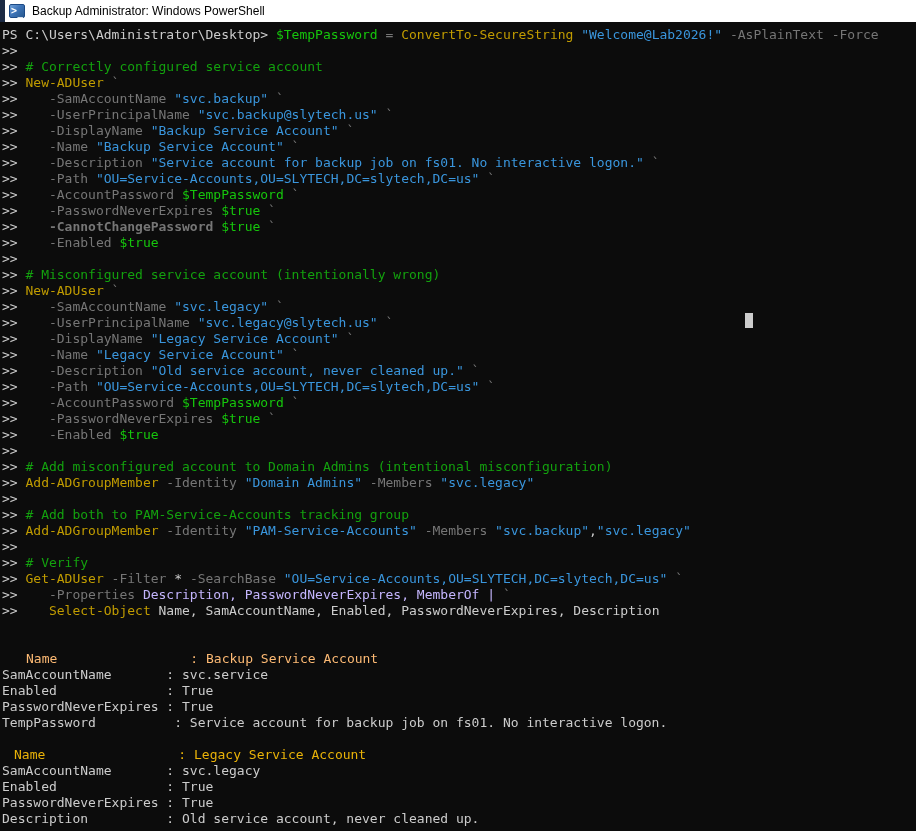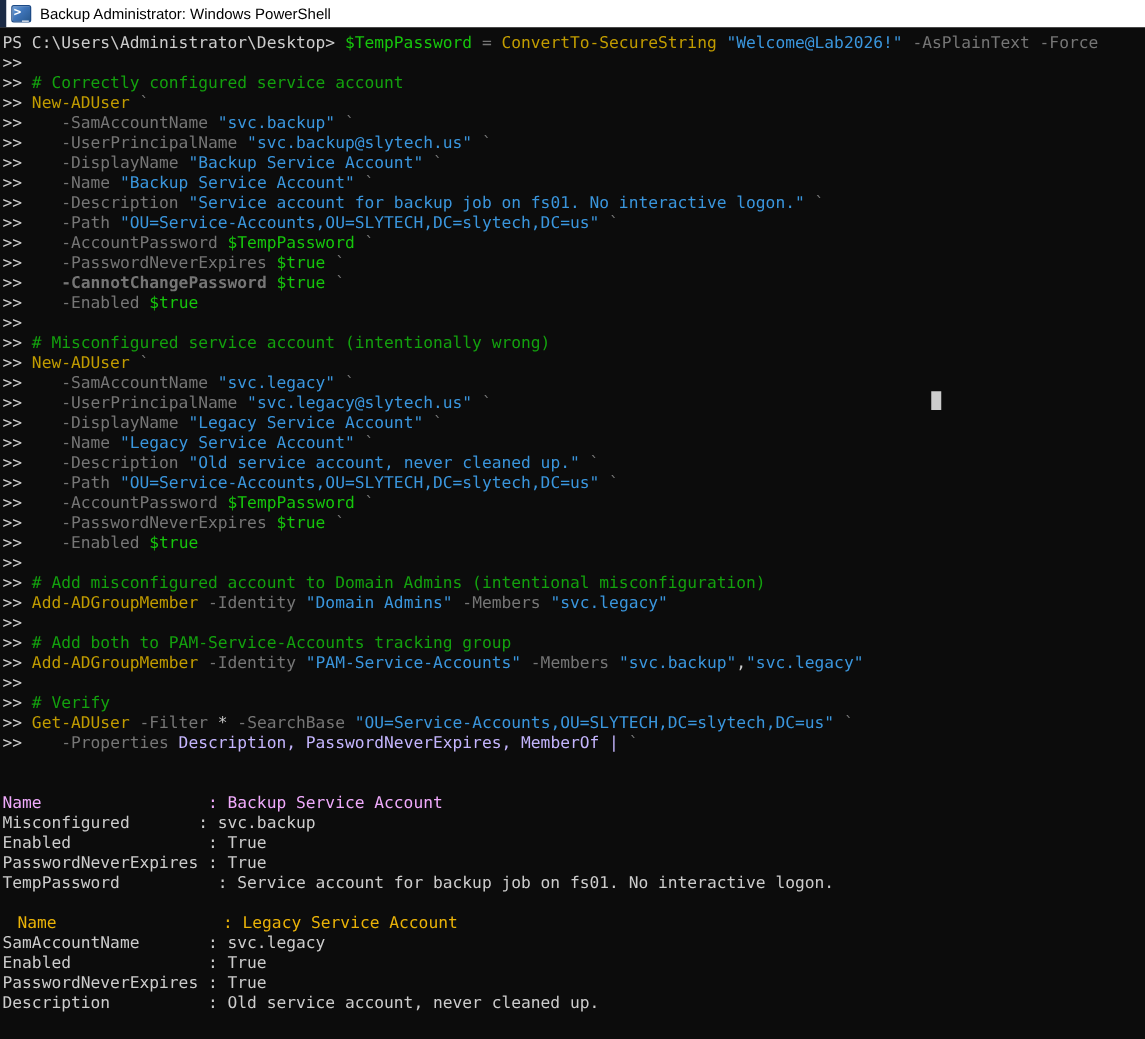--- a/index.html
+++ b/index.html
@@ -64,24 +64,25 @@
         <div class="tline"><span style="color: rgb(204, 204, 204);">&gt;&gt;</span></div>
         <div class="tline"><span style="color: rgb(204, 204, 204);">&gt;&gt; </span><span style="color: rgb(19, 161, 14);"># Add misconfigured account to Domain Admins (intentional misconfiguration)</span></div>
         <div class="tline"><span style="color: rgb(204, 204, 204);">&gt;&gt; </span><span style="color: rgb(193, 156, 0);">Add-ADGroupMember</span><span style="color: rgb(118, 118, 118);"> -Identity </span><span style="color: rgb(58, 150, 221);">"Domain Admins"</span><span style="color: rgb(118, 118, 118);"> -Members </span><span style="color: rgb(58, 150, 221);">"svc.legacy"</span></div>
         <div class="tline"><span style="color: rgb(204, 204, 204);">&gt;&gt;</span></div>
         <div class="tline"><span style="color: rgb(204, 204, 204);">&gt;&gt; </span><span style="color: rgb(19, 161, 14);"># Add both to PAM-Service-Accounts tracking group</span></div>
         <div class="tline"><span style="color: rgb(204, 204, 204);">&gt;&gt; </span><span style="color: rgb(193, 156, 0);">Add-ADGroupMember</span><span style="color: rgb(118, 118, 118);"> -Identity </span><span style="color: rgb(58, 150, 221);">"PAM-Service-Accounts"</span><span style="color: rgb(118, 118, 118);"> -Members </span><span style="color: rgb(58, 150, 221);">"svc.backup"</span><span style="color: rgb(204, 204, 204);">,</span><span style="color: rgb(58, 150, 221);">"svc.legacy"</span></div>
         <div class="tline"><span style="color: rgb(204, 204, 204);">&gt;&gt;</span></div>
         <div class="tline"><span style="color: rgb(204, 204, 204);">&gt;&gt; </span><span style="color: rgb(19, 161, 14);"># Verify</span></div>
         <div class="tline"><span style="color: rgb(204, 204, 204);">&gt;&gt; </span><span style="color: rgb(193, 156, 0);">Get-ADUser</span><span style="color: rgb(118, 118, 118);"> -Filter </span><span style="color: rgb(204, 204, 204);">* </span><span style="color: rgb(118, 118, 118);">-SearchBase </span><span style="color: rgb(58, 150, 221);">"OU=Service-Accounts,OU=SLYTECH,DC=slytech,DC=us"</span><span style="color: rgb(118, 118, 118);"> `</span></div>
         <div class="tline"><span style="color: rgb(204, 204, 204);">&gt;&gt;    </span><span style="color: rgb(118, 118, 118);">-Properties </span><span style="color: #c4b5fd;">Description, PasswordNeverExpires, MemberOf | </span><span style="color: rgb(118, 118, 118);">`</span></div>
+        <div class="tline"><span style="color: rgb(204, 204, 204);">&gt;&gt;    </span><span style="color: rgb(193, 156, 0);">Select-Object</span><span style="color: rgb(204, 204, 204);"> Name, SamAccountName, Enabled, PasswordNeverExpires, Description</span></div>
         <div class="tline">&nbsp;</div>
         <div class="tline">&nbsp;</div>
-        <div class="tline"><span style="color: #f0abfc;">Name                 : Backup Service Account</span></div>
-        <div class="tline"><span style="color: rgb(204, 204, 204);">Misconfigured       : svc.backup</span></div>
+        <div class="tline"><span style="color: #fdba74; margin-left: 24px;">Name                 : Backup Service Account</span></div>
+        <div class="tline"><span style="color: rgb(204, 204, 204);">SamAccountName       : svc.service</span></div>
         <div class="tline"><span style="color: rgb(204, 204, 204);">Enabled              : True</span></div>
         <div class="tline"><span style="color: rgb(204, 204, 204);">PasswordNeverExpires : True</span></div>
         <div class="tline"><span style="color: rgb(204, 204, 204);">TempPassword          : Service account for backup job on fs01. No interactive logon.</span></div>
         <div class="tline">&nbsp;</div>
         <div class="tline"><span style="color: #eab308; padding-left: 12px;">Name                 : Legacy Service Account</span></div>
         <div class="tline"><span style="color: rgb(204, 204, 204);">SamAccountName       : svc.legacy</span></div>
         <div class="tline"><span style="color: rgb(204, 204, 204);">Enabled              : True</span></div>
         <div class="tline"><span style="color: rgb(204, 204, 204);">PasswordNeverExpires : True</span></div>
         <div class="tline"><span style="color: rgb(204, 204, 204);">Description          : Old service account, never cleaned up.</span></div>
       </div>

